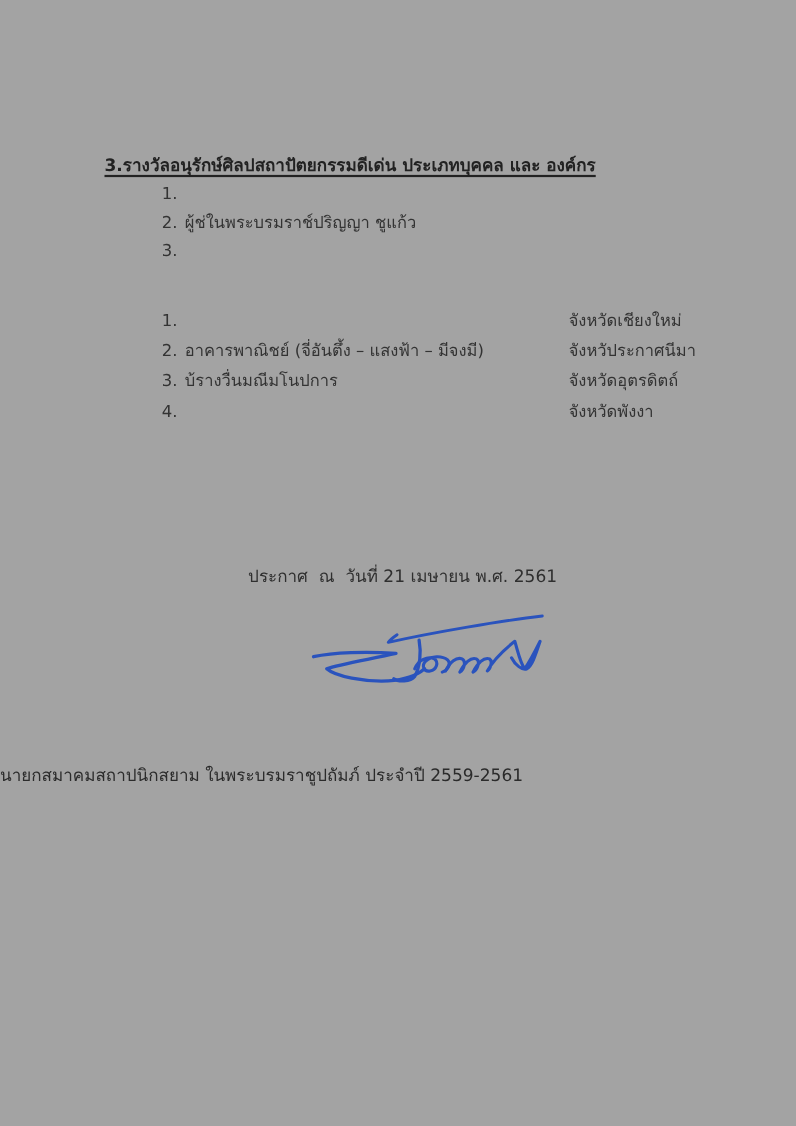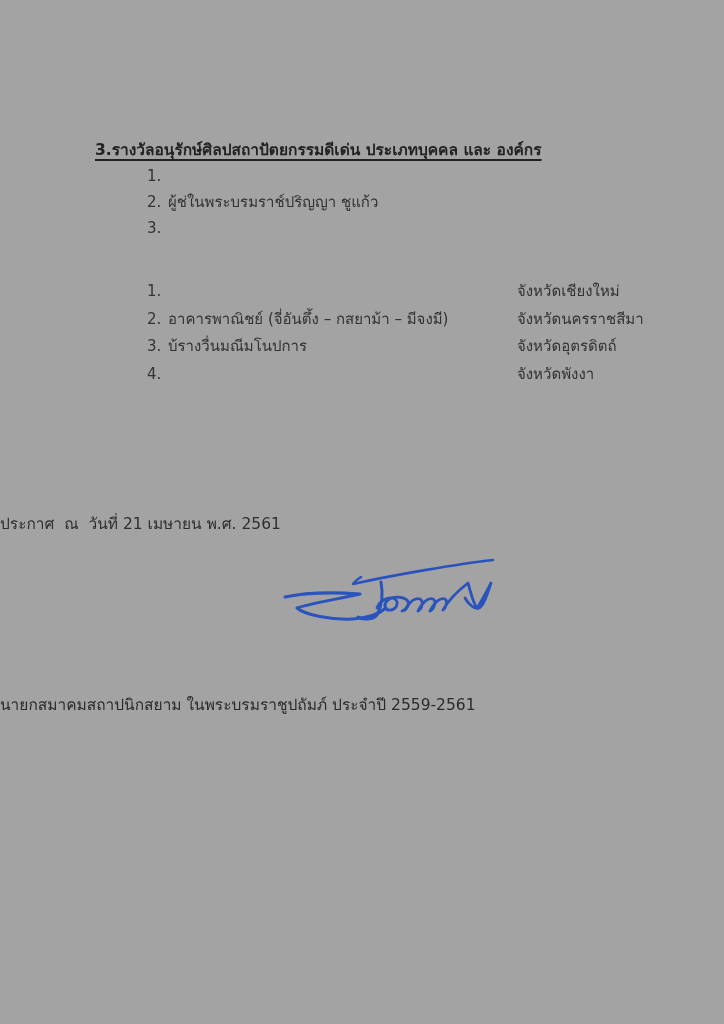--- a/index.html
+++ b/index.html
@@ -50,23 +50,23 @@
   .num { width: 21px; flex: 0 0 21px; }
   .prov {
     position: absolute;
     left: 358px;
     top: 0;
     margin-left: 12px;
   }
   .date-line {
     position: absolute;
     top: 511px;
-    left: 0;
+    left: 16px;
     width: 700px;
-    text-align: left;
+    text-align: center;
     font-size: 15.5px;
     color: #2f2f2f;
     white-space: pre;
   }
   .signature {
     position: absolute;
     left: 263px;
     top: 551px;
     width: 245px;
     height: 102px;
@@ -113,22 +113,22 @@
   </div>
 
 
   <div class="list list-s4">
     <div class="row">
       <span class="num">1.</span>
       <span class="prov">จังหวัดเชียงใหม่</span>
     </div>
     <div class="row">
       <span class="num">2.</span>
-      <span class="txt">อาคารพาณิชย์ (จี่อันตึ้ง – กสยาม้า – มีจงมี)</span>
-      <span class="prov">จังหวัดนครราชสีมา</span>
+      <span class="txt">อาคารพาณิชย์ (จี่อันตึ้ง – แสงฟ้า – มีจงมี)</span>
+      <span class="prov">จังหวัประกาศนีมา</span>
     </div>
     <div class="row">
       <span class="num">3.</span>
       <span class="txt">บ้รางวื่นมณีมโนปการ</span>
       <span class="prov">จังหวัดอุตรดิตถ์</span>
     </div>
     <div class="row">
       <span class="num">4.</span>
       <span class="prov">จังหวัดพังงา</span>
     </div>

